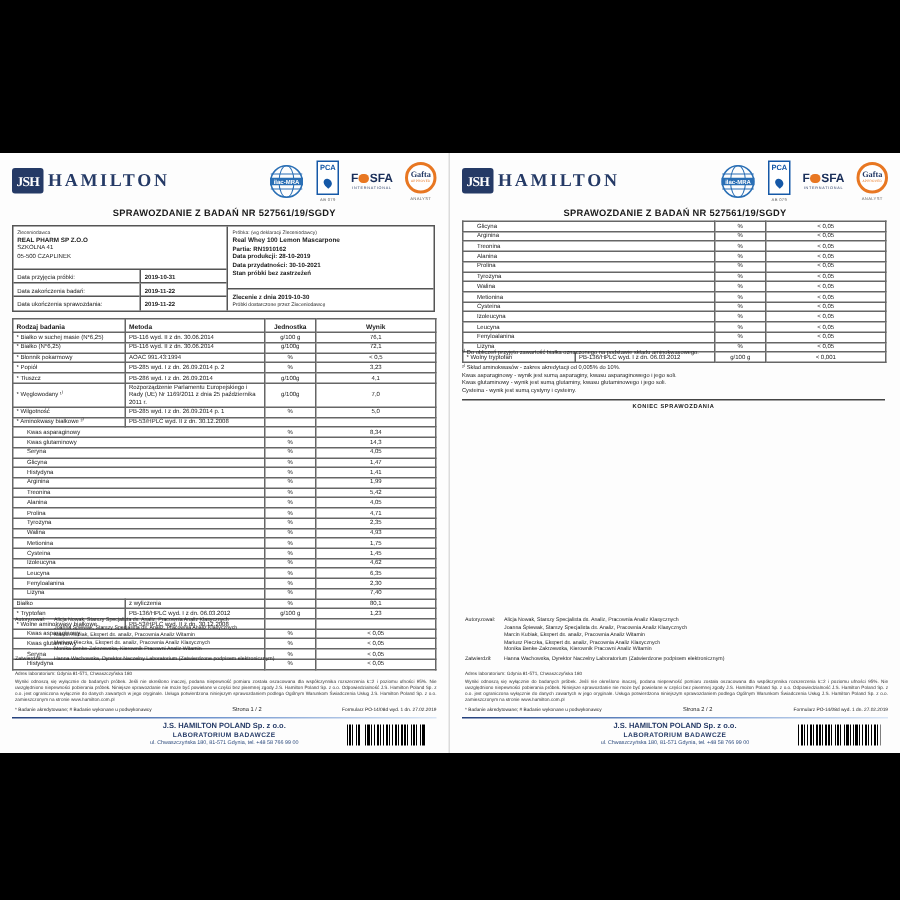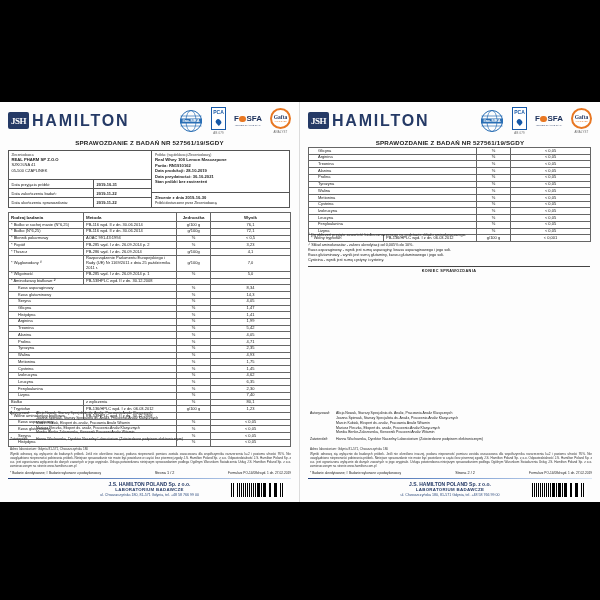--- a/index.html
+++ b/index.html
@@ -8,21 +8,21 @@
   .sheet{position:absolute;top:102px;left:0;width:600px;height:400px;background:#c2410c;display:flex;}
   .page{position:relative;height:400px;background:#fdfdfd;}
   .page--left{width:299px;border-right:1px solid #dcdcdc;}
   .page--right{width:300px;}
 
   
   .brand-row{position:absolute;top:3px;left:8px;right:8px;height:31px;display:flex;align-items:center;justify-content:space-between;}
   .brand{display:flex;align-items:center;gap:3px;}
   .brand-box{width:21px;height:17px;background:#253a66;color:#fff;border-radius:2px;display:flex;align-items:center;justify-content:center;
              font-family:"Liberation Serif",serif;font-size:9px;font-weight:bold;letter-spacing:-0.5px;}
-  .brand-name{font-family:Liberation Sans, sans-serif;font-size:16px;color:#253a66;letter-spacing:1.8px;font-weight:600;}
+  .brand-name{font-family:Liberation Serif, serif;font-size:12px;color:#253a66;letter-spacing:1.8px;font-weight:600;}
   .certs{display:flex;align-items:center;gap:8px;}
   .cert{display:flex;flex-direction:column;align-items:center;}
   .cert-sub{font-size:2.8px;color:#666;margin-top:1px;letter-spacing:0.2px;}
   .pca-box{width:15px;height:23px;border:1px solid #1558a7;background:#fff;display:flex;flex-direction:column;align-items:center;padding-top:1px;box-sizing:border-box;}
   .pca-text{color:#1558a7;font-weight:bold;font-size:5px;}
   .pca-drop{width:5px;height:6px;background:#1558a7;border-radius:50% 50% 50% 0;transform:rotate(-45deg);margin-top:4px;}
   .fosfa-word{font-size:8px;font-weight:bold;color:#1a2f5a;display:flex;align-items:center;font-family:"Liberation Sans",sans-serif;}
   .fosfa-o{width:6.5px;height:6.5px;border-radius:50%;background:#e87722;margin:0 0.5px;}
   .fosfa-sub{font-size:2.5px;color:#1a2f5a;letter-spacing:0.5px;margin-top:0.5px;}
   .gafta-circle{width:21px;height:21px;border:2px solid #e87722;border-radius:50%;background:#fff;display:flex;flex-direction:column;align-items:center;justify-content:center;box-sizing:border-box;}

